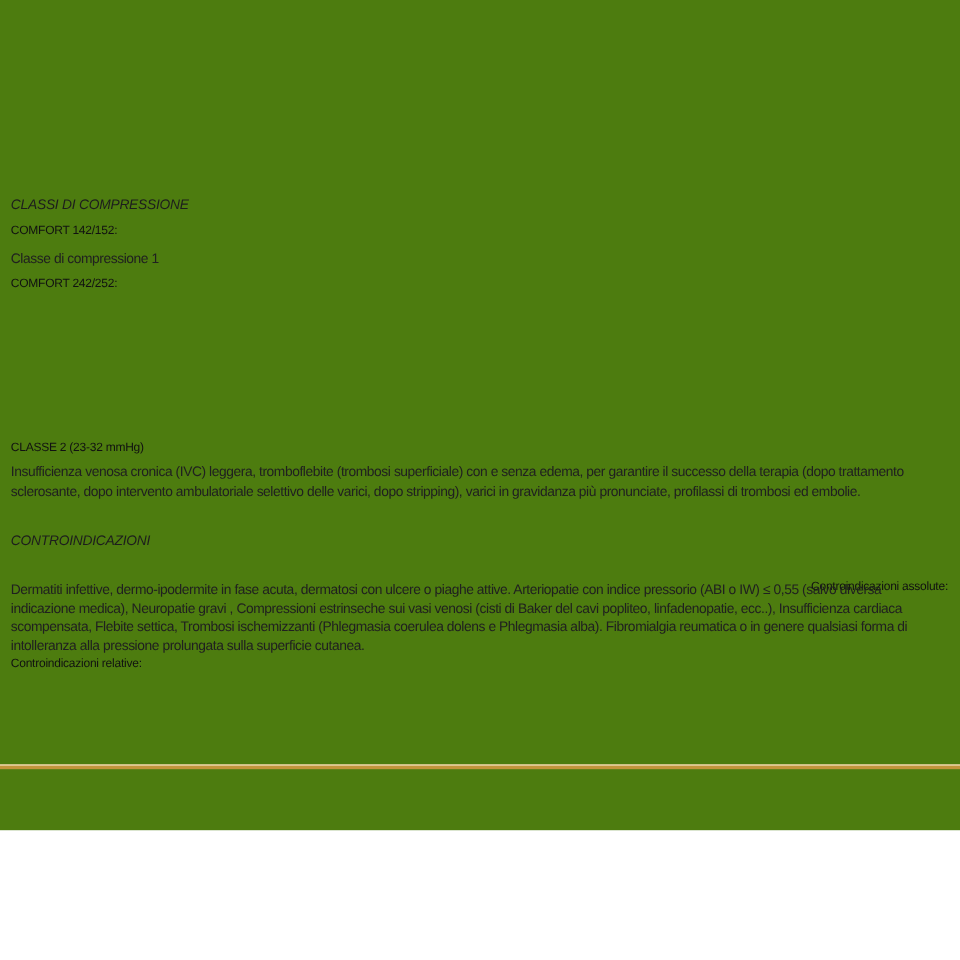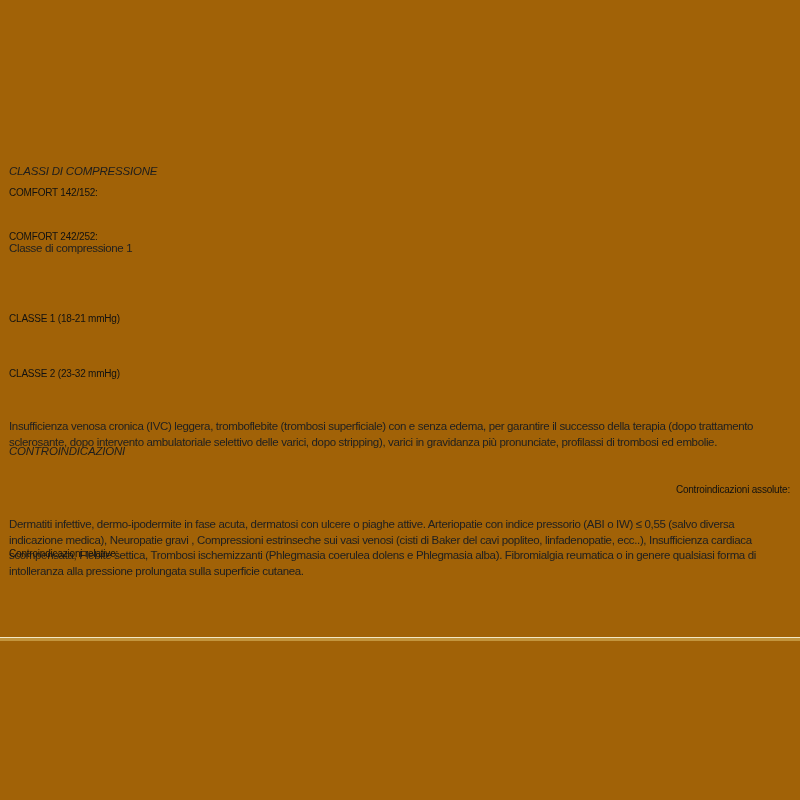--- a/index.html
+++ b/index.html
@@ -1,20 +1,20 @@
 <!DOCTYPE html>
 <html><head>
 <meta charset="utf-8">
 <style>
   html, body { margin: 0; padding: 0; background: #ffffff; }
   .page {
     position: relative;
     width: 800px;
-    height: 800px;
-    background: #a16207;
+    height: 692px;
+    background: #4d7c0f;
     font-family: "Liberation Sans", sans-serif;
     color: #202020;
     overflow: hidden;
   }
   .block {
     position: absolute;
     left: 9px;
     right: 10px;
   }
   .sec-header {
@@ -28,21 +28,20 @@
     font-size: 10px;
     font-weight: 400;
     color: #111111;
     letter-spacing: -0.2px;
   }
   .body-text {
     font-size: 11.5px;
     line-height: 15.5px;
     letter-spacing: -0.35px;
     color: #202020;
-    margin-top: 32px;
   }
   .divider {
     position: absolute;
     left: 0;
     right: 0;
     top: 637px;
     height: 3px;
     background: #c3953d;
     border-top: 1px solid #f3e8c6;
   }
@@ -69,21 +68,20 @@
 <div class="page">
 
   <div class="block sec-header y-classi-header">CLASSI DI COMPRESSIONE</div>
 
   <div class="block sub-title y-comfort1-title">COMFORT 142/152:</div>
   <div class="block body-text y-comfort1-text">Classe di compressione 1</div>
 
   <div class="block sub-title y-comfort2-title">COMFORT 242/252:</div>
 
 
-  <div class="block sub-title y-classe1-title">CLASSE 1 (18-21 mmHg)</div>
 
   <div class="block sub-title y-classe2-title">CLASSE 2 (23-32 mmHg)</div>
   <div class="block body-text y-classe2-text">Insufficienza venosa cronica (IVC) leggera, tromboflebite (trombosi superficiale) con e senza edema, per garantire il successo della terapia (dopo trattamento sclerosante, dopo intervento ambulatoriale selettivo delle varici, dopo stripping), varici in gravidanza più pronunciate, profilassi di trombosi ed embolie.</div>
 
   <div class="block sec-header y-contro-header">CONTROINDICAZIONI</div>
 
   <div class="block sub-title y-assolute-title">Controindicazioni assolute:</div>
   <div class="block body-text y-assolute-text">Dermatiti infettive, dermo-ipodermite in fase acuta, dermatosi con ulcere o piaghe attive. Arteriopatie con indice pressorio (ABI o IW) ≤ 0,55 (salvo diversa indicazione medica), Neuropatie gravi , Compressioni estrinseche sui vasi venosi (cisti di Baker del cavi popliteo, linfadenopatie, ecc..), Insufficienza cardiaca scompensata, Flebite settica, Trombosi ischemizzanti (Phlegmasia coerulea dolens e Phlegmasia alba). Fibromialgia reumatica o in genere qualsiasi forma di intolleranza alla pressione prolungata sulla superficie cutanea.</div>
 
   <div class="block sub-title y-relative-title">Controindicazioni relative:</div>

